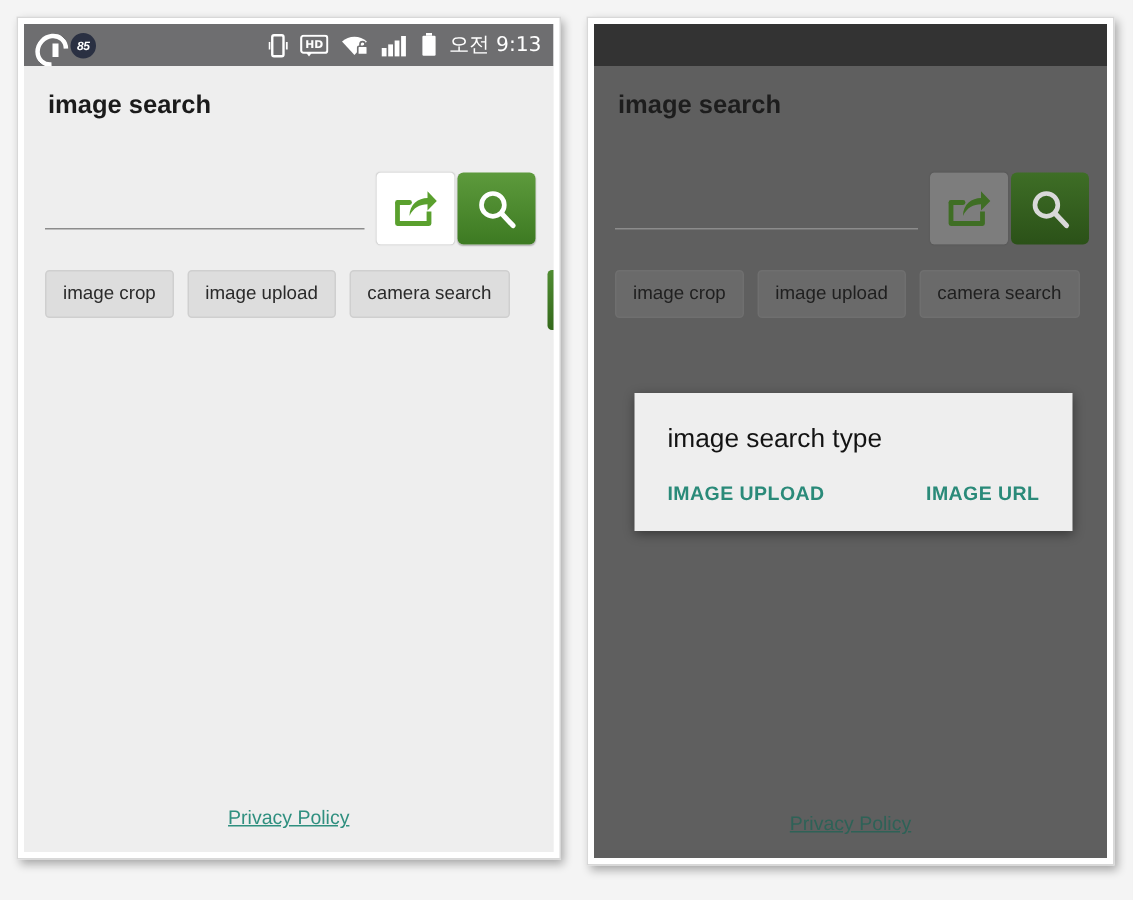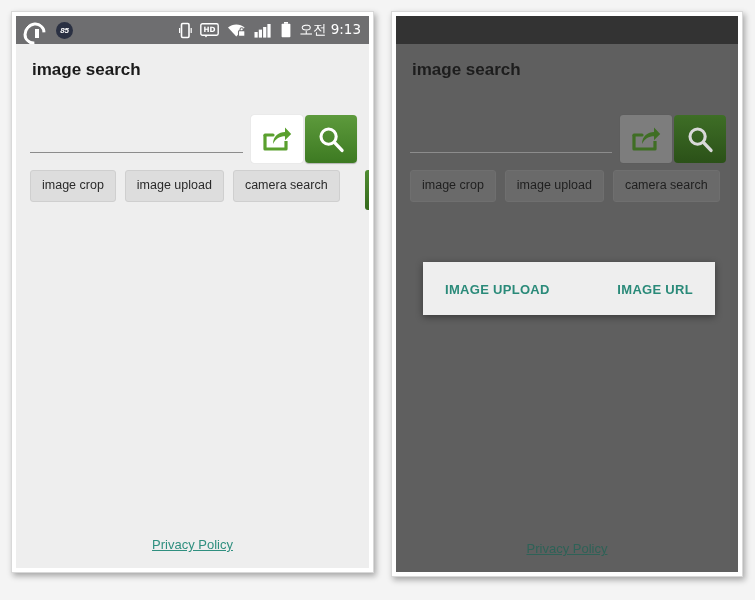--- a/index.html
+++ b/index.html
@@ -44,21 +44,21 @@
     height: 28px;
     background: #6e6e70;
     display: flex;
     align-items: center;
     padding: 0 8px 0 7px;
     color: #ffffff;
     position: relative;
   }
   .statusbar.dim { background: #333333; }
 
-  .sb-left { display: flex; gap: 16px; font-style: italic; }
+  .sb-left { display: flex; gap: 7px; font-style: italic; }
   .sb-right {
     margin-left: auto;
     display: flex;
     align-items: center;
     gap: 8px;
   }
 
   .logo-g {
     width: 17px; height: 17px;
     position: relative;
@@ -169,21 +169,21 @@
   .phone-right .search-btn {
     background: linear-gradient(#3e6e26, #2b5118);
     box-shadow: none;
   }
 
   
   .chiprow {
     display: flex;
     gap: 9px;
     padding: 0 14px;
-    margin-top: 0;
+    margin-top: 10px;
     position: relative;
   }
 
   .chip {
     background: #dddddd;
     border: 1px solid #cfcfcf;
     border-radius: 3px;
     font-size: 12.5px;
     color: #2a2a2a;
     padding: 8px 11px;
@@ -381,20 +381,21 @@
           <div class="chip">image crop</div>
           <div class="chip">image upload</div>
           <div class="chip">camera search</div>
         </div>
 
         <div class="content-fill"></div>
 
         <div class="privacy">Privacy Policy</div>
 
         <div class="dialog">
+          <div class="dialog-title">image search type</div>
           <div class="dialog-actions">
             <button class="dialog-btn">IMAGE UPLOAD</button>
             <button class="dialog-btn">IMAGE URL</button>
           </div>
         </div>
       </div>
 
     </div>
   </div>
 

